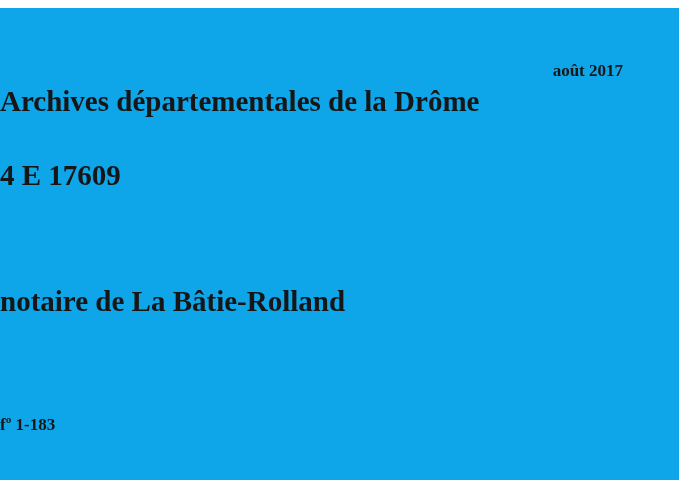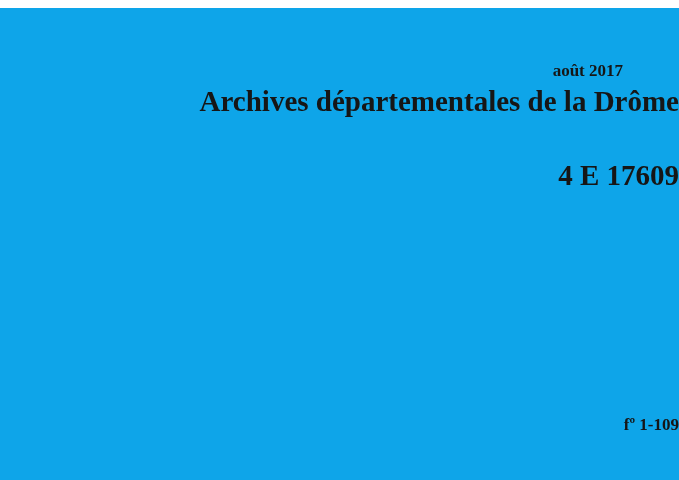--- a/index.html
+++ b/index.html
@@ -16,21 +16,21 @@
     font-weight: bold;
     color: #161616;
     overflow: hidden;
     margin-top: 8px;
     -webkit-font-smoothing: antialiased;
   }
   .line {
     position: absolute;
     left: 0;
     width: 100%;
-    text-align: right;
+    text-align: left;
     white-space: pre;
   }
   .date-label {
     position: absolute;
     top: 54px;
     right: 56px;
     font-size: 17px;
     line-height: 1;
     text-align: right;
   }
@@ -62,21 +62,22 @@
 
 <div class="page">
 
   <div class="date-label">août 2017</div>
 
   <h1 class="line main-title">Archives départementales de la Drôme</h1>
 
   <div class="line reference">4 E 17609</div>
 
   <div class="line notary-block">
+    <div>notaire de La Bâtie-Rolland</div>
   </div>
 
   <div class="line bottom-block">
-    <div>fº 1-109</div>
+    <div>fº 1-183</div>
     
     
   </div>
 
 </div>
 
 </body></html>

